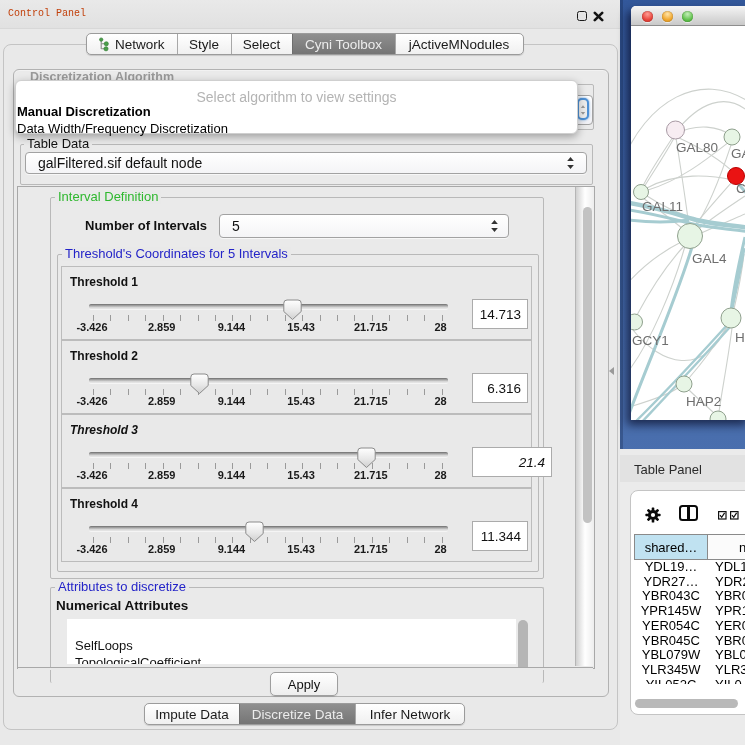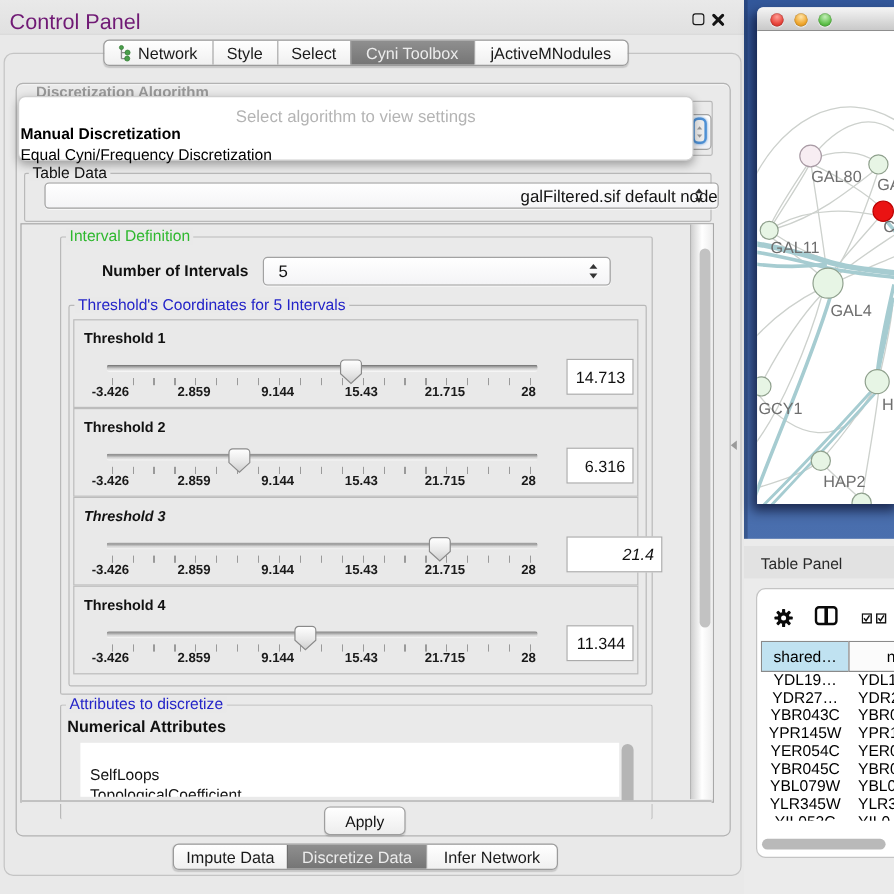--- a/index.html
+++ b/index.html
@@ -21,21 +21,21 @@
   .tl{position:absolute;transform:translateX(-50%);white-space:nowrap;}
   .vbox{position:absolute;background:#fff;border:1px solid #ababab;font-size:13.5px;color:#111;display:flex;align-items:center;justify-content:flex-end;padding-right:6px;box-sizing:border-box;}
   .thumb{position:absolute;width:19px;height:22px;}
 </style></head>
 <body>
 <div id="stage">
 
 <div class="abs" style="left:0;top:0;width:620px;height:745px;background:#e9e9e9;"></div>
 
 <div class="abs" style="left:0;top:0;width:620px;height:28px;background:linear-gradient(#e9e9e9,#e1e1e1);border-bottom:1px solid #d8d8d8;"></div>
-<div class="abs" style="left:8px;top:8px;font-size:18px;color:#701a75;">Control Panel</div>
+<div class="abs" style="left:8px;top:8px;font-size:10px;color:#c2410c;font-family:Liberation Mono, monospace;">Control Panel</div>
 <div class="abs" style="left:577px;top:11px;width:8px;height:8px;border:1.6px solid #1a1a1a;border-radius:2.5px;"></div>
 <svg class="abs" style="left:592.5px;top:11px;" width="11" height="11" viewBox="0 0 11 11">
       <g stroke="#141414" stroke-width="2.6" stroke-linecap="round">
         <line x1="1.8" y1="1.8" x2="9.2" y2="9.2"></line>
         <line x1="9.2" y1="1.8" x2="1.8" y2="9.2"></line>
       </g>
     </svg>
 
 <div class="abs" style="left:3px;top:44px;width:613px;height:684px;border:1px solid #c4c4c4;border-radius:8px;background:#e9e9e9;"></div>
 <div class="abs" style="left:13px;top:69px;width:594px;height:626px;border:1px solid #b2b2b2;border-radius:6px;background:#eaeaea;box-shadow:inset 0 1px 0 #f2f2f2;"></div>
@@ -62,21 +62,21 @@
 <div class="abs" style="left:20px;top:84px;width:572px;height:44px;border:1px solid #b9b9b9;border-radius:2px;"></div>
 <div class="abs" style="left:560px;top:95px;width:31px;height:28px;background:linear-gradient(#ffffff,#f0f0f4);border:1px solid #a2a2a2;border-radius:4px;"></div>
 <div class="abs" style="left:577px;top:98px;width:8px;height:18px;border:2.5px solid #4e90d4;border-radius:5px;box-shadow:0 0 2.5px #5b97d6;background:#ededed;"></div>
 <svg class="abs" style="left:579.5px;top:103.5px;" width="6" height="12" viewBox="0 0 6 12">
       <path d="M0.8 4 3 1.2 5.2 4Z" fill="#9a9a9a"></path>
       <path d="M0.8 8 3 10.8 5.2 8Z" fill="#9a9a9a"></path>
     </svg>
 
 <div class="group" style="left:20px;top:144px;width:571px;height:39px;"></div>
 <div class="gtitle" style="left:24px;top:137px;color:#111;">Table Data</div>
-<div class="combo" style="left:37px;top:152px;width:560px;height:20px;justify-content:flex-end;">
+<div class="combo" style="left:25px;top:152px;width:560px;height:20px;">
   <span style="margin-left:12px;">galFiltered.sif default node</span>
   <svg width="9" height="14" viewBox="0 0 9 14" style="position:absolute;right:11px;top:3px;">
     <path d="M1.2 5 4.5 1 7.8 5Z" fill="#333"></path>
         <path d="M1.2 9 4.5 13 7.8 9Z" fill="#333"></path>
   </svg>
 </div>
 
 <div class="abs" style="left:17px;top:186px;width:576px;height:481px;border:1px solid #a8a8a8;"></div>
 <div class="abs" style="left:575px;top:187px;width:19px;height:479px;background:linear-gradient(to right,#d0d0d0,#ffffff 50%,#ededed);border-left:1px solid #b5b5b5;box-sizing:border-box;"></div>
 <div class="abs" style="left:583px;top:207px;width:9px;height:316px;background:#c2c2c2;border-radius:4.5px;"></div>
@@ -213,21 +213,21 @@
   <div class="s" style="width:94px;">Impute Data</div>
   <div class="s sel" style="width:115px;">Discretize Data</div>
   <div class="s" style="width:108px;">Infer Network</div>
 </div>
 
 <div class="abs" style="left:609px;top:367px;width:0;height:0;border-top:4px solid transparent;border-bottom:4px solid transparent;border-right:5px solid #9a9a9a;"></div>
 
 <div class="abs" style="left:15px;top:80px;width:563px;height:54px;background:#ffffff;border:1px solid #cfcfcf;border-radius:6px;box-shadow:0 3px 8px rgba(0,0,0,.32);box-sizing:border-box;z-index:50;">
   <div style="position:absolute;left:0;top:8px;width:100%;text-align:center;font-size:14px;color:#b4b4b4;">Select algorithm to view settings</div>
   <div style="position:absolute;left:1px;top:23px;font-size:13px;font-weight:bold;color:#000;">Manual Discretization</div>
-  <div style="position:absolute;left:1px;top:40px;font-size:13px;color:#000;">Equal Cyni/Frequency Discretization</div>
+  <div style="position:absolute;left:1px;top:40px;font-size:13px;color:#000;">Data Width/Frequency Discretization</div>
 </div>
 
 <div class="abs" style="left:620px;top:0;width:125px;height:455px;background:linear-gradient(#33589b,#4a6fae);"></div>
 <div class="abs" style="left:620px;top:0;width:3px;height:455px;background:rgba(15,30,60,.28);"></div>
 
 <div class="abs" style="left:631px;top:6px;width:120px;height:414px;border-radius:5px 5px 0 0;box-shadow:-4px 5px 10px rgba(0,0,25,.62);background:#fff;">
 <div style="position:absolute;left:0;top:0;width:100%;height:20px;border-radius:5px 0 0 0;background:linear-gradient(#f5f5f5,#c9c9c9);border-bottom:1px solid #8e8e8e;box-sizing:border-box;">
   <div style="position:absolute;left:10.5px;top:5px;width:11px;height:11px;border-radius:50%;background:radial-gradient(circle at 50% 28%,#ff9d95,#e8453c 60%,#c42e25);box-shadow:inset 0 0 1px rgba(90,0,0,.8),0 1px 1px rgba(255,255,255,.7);"></div>
   <div style="position:absolute;left:30.5px;top:5px;width:11px;height:11px;border-radius:50%;background:radial-gradient(circle at 50% 28%,#ffe4a8,#f0a72e 60%,#cc8a1e);box-shadow:inset 0 0 1px rgba(110,70,0,.8),0 1px 1px rgba(255,255,255,.7);"></div>
   <div style="position:absolute;left:50.5px;top:5px;width:11px;height:11px;border-radius:50%;background:radial-gradient(circle at 50% 28%,#c4eeb8,#62c24e 60%,#3f9e2e);box-shadow:inset 0 0 1px rgba(20,80,0,.8),0 1px 1px rgba(255,255,255,.7);"></div>

